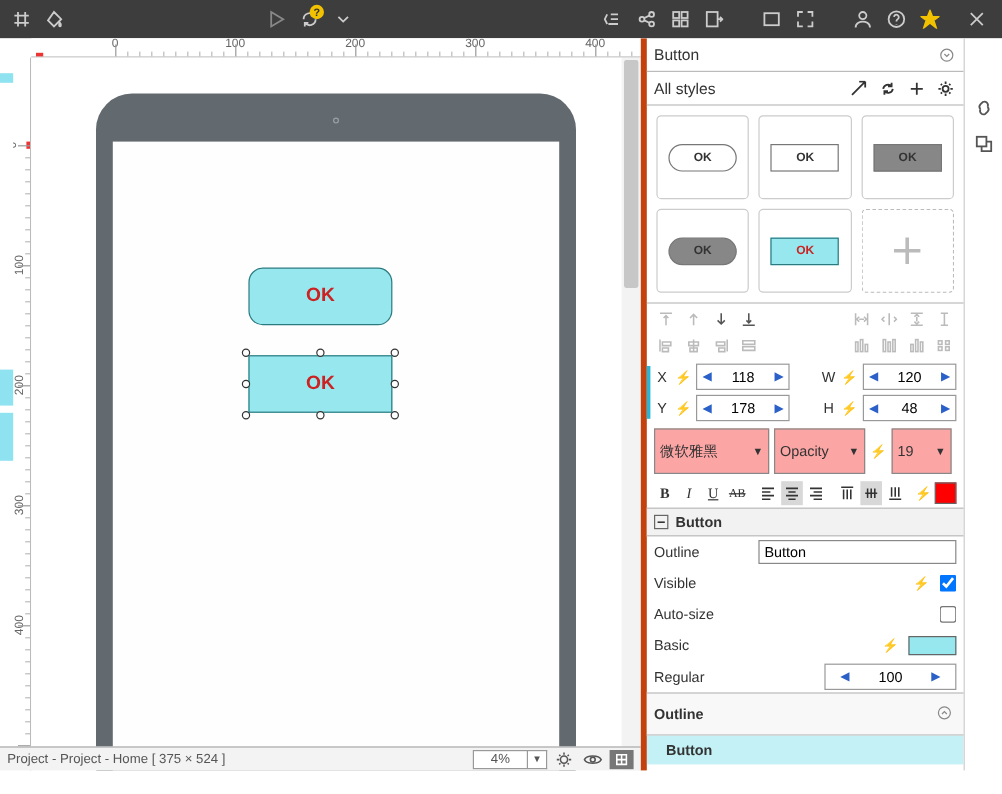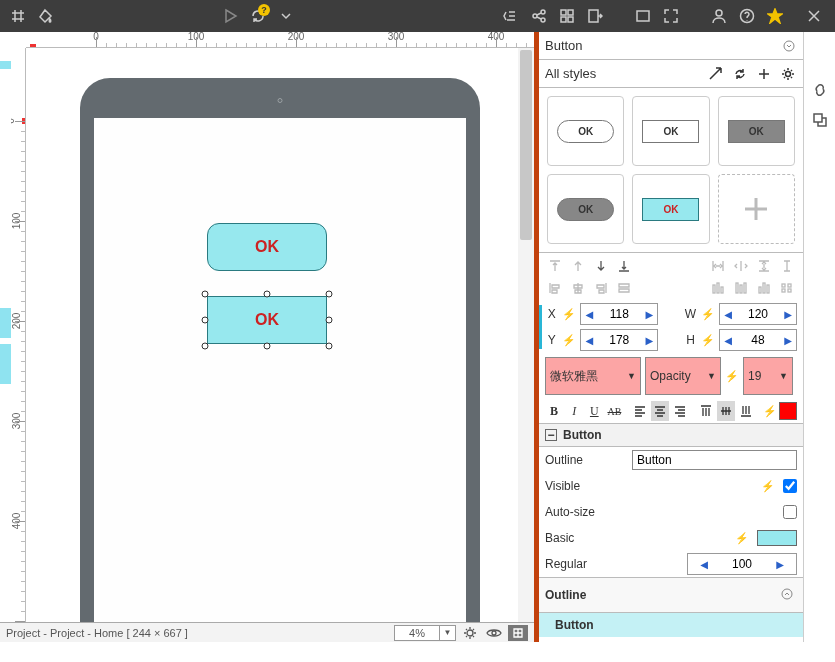--- a/index.html
+++ b/index.html
@@ -379,21 +379,21 @@
           </div>
         </div>
       </div>
     </div>
 
     <div class="scrollbar-v">
         <div class="thumb"></div>
       </div>
 
     <div class="footer">
-      <span>Project - Project - Home [ 244 × 667 ]</span>
+      <span>Project - Project - Home [ 375 × 524 ]</span>
       <div class="f-spacer"></div>
       <div class="zoom">
         <div class="zbox">4%</div>
         <div class="zdd">▼</div>
       </div>
       <div class="f-btn">
           <svg width="14" height="14">
             <circle cx="7" cy="7" r="3"></circle>
             <path d="M7 1v2M7 11v2M1 7h2M11 7h2M3 3l1 1M10 10l1 1M11 3l-1 1M4 10l-1 1"></path>
           </svg>

